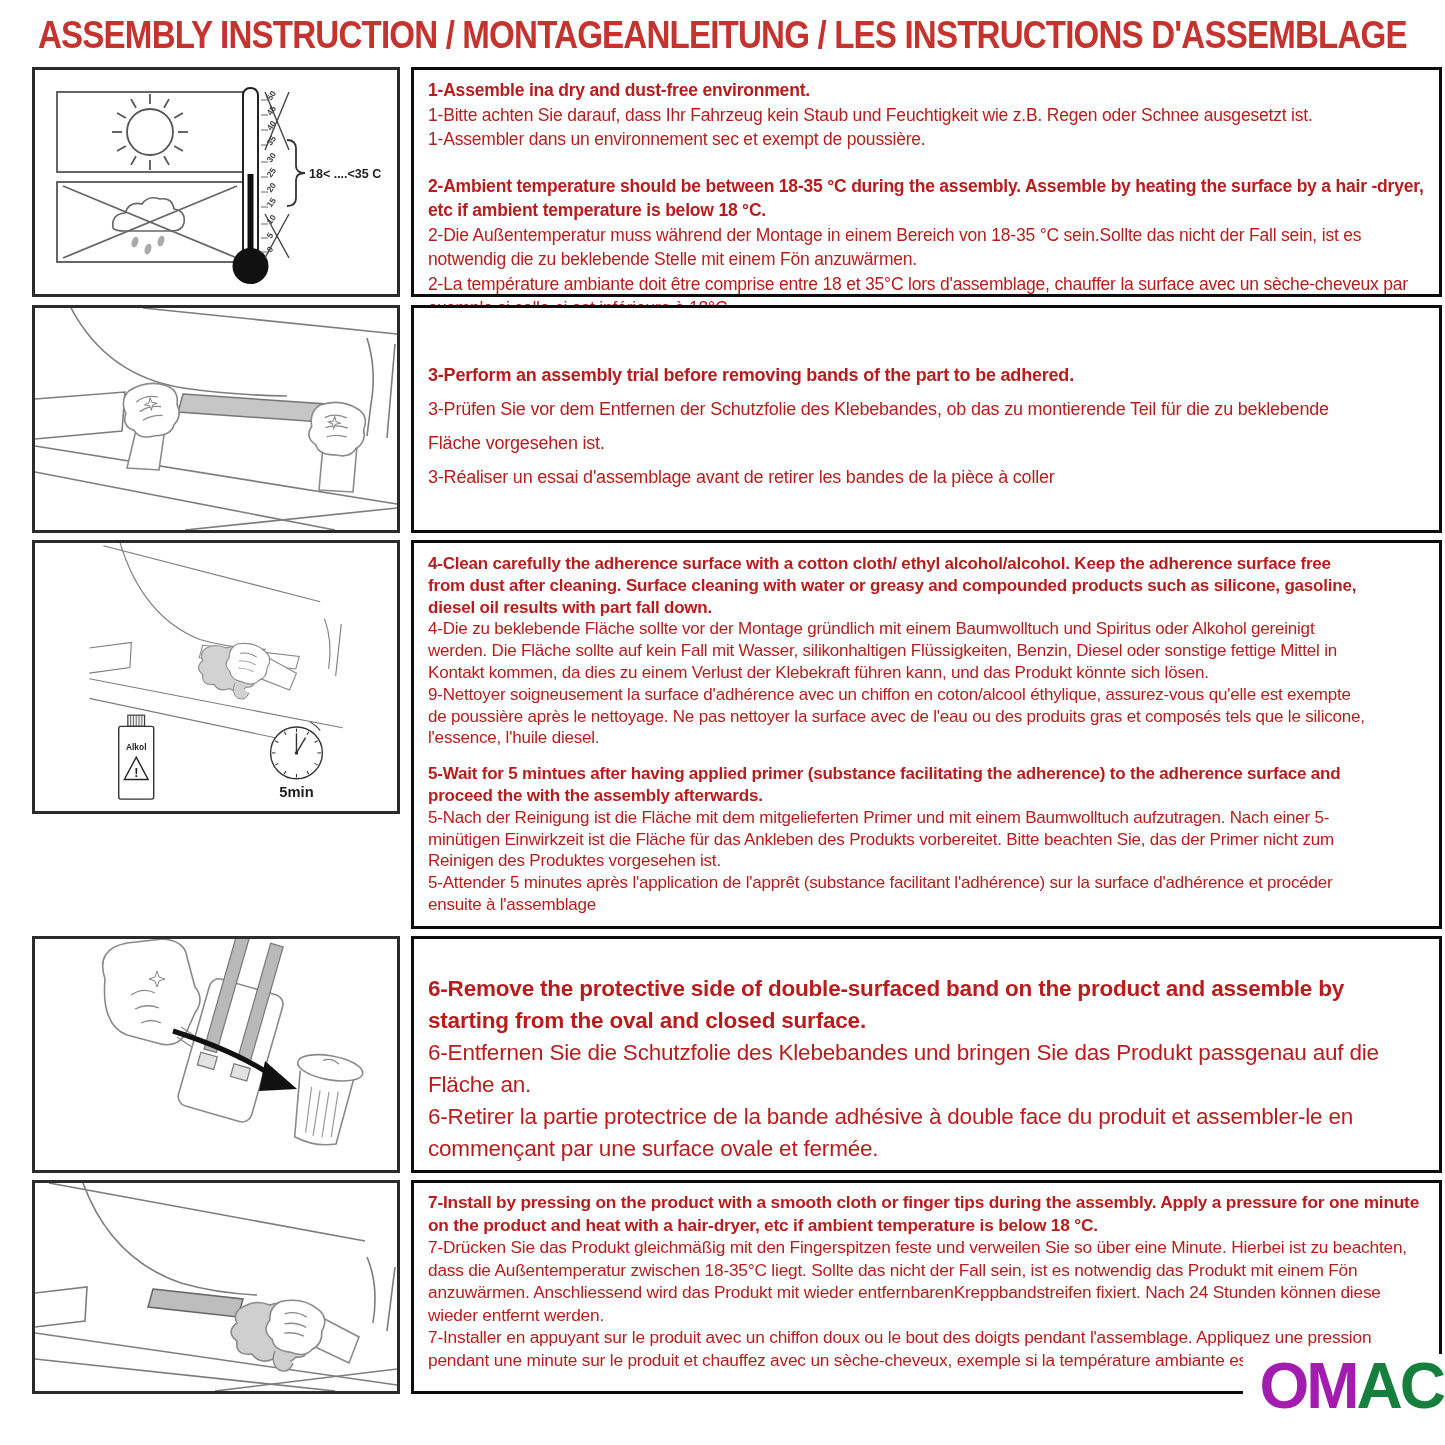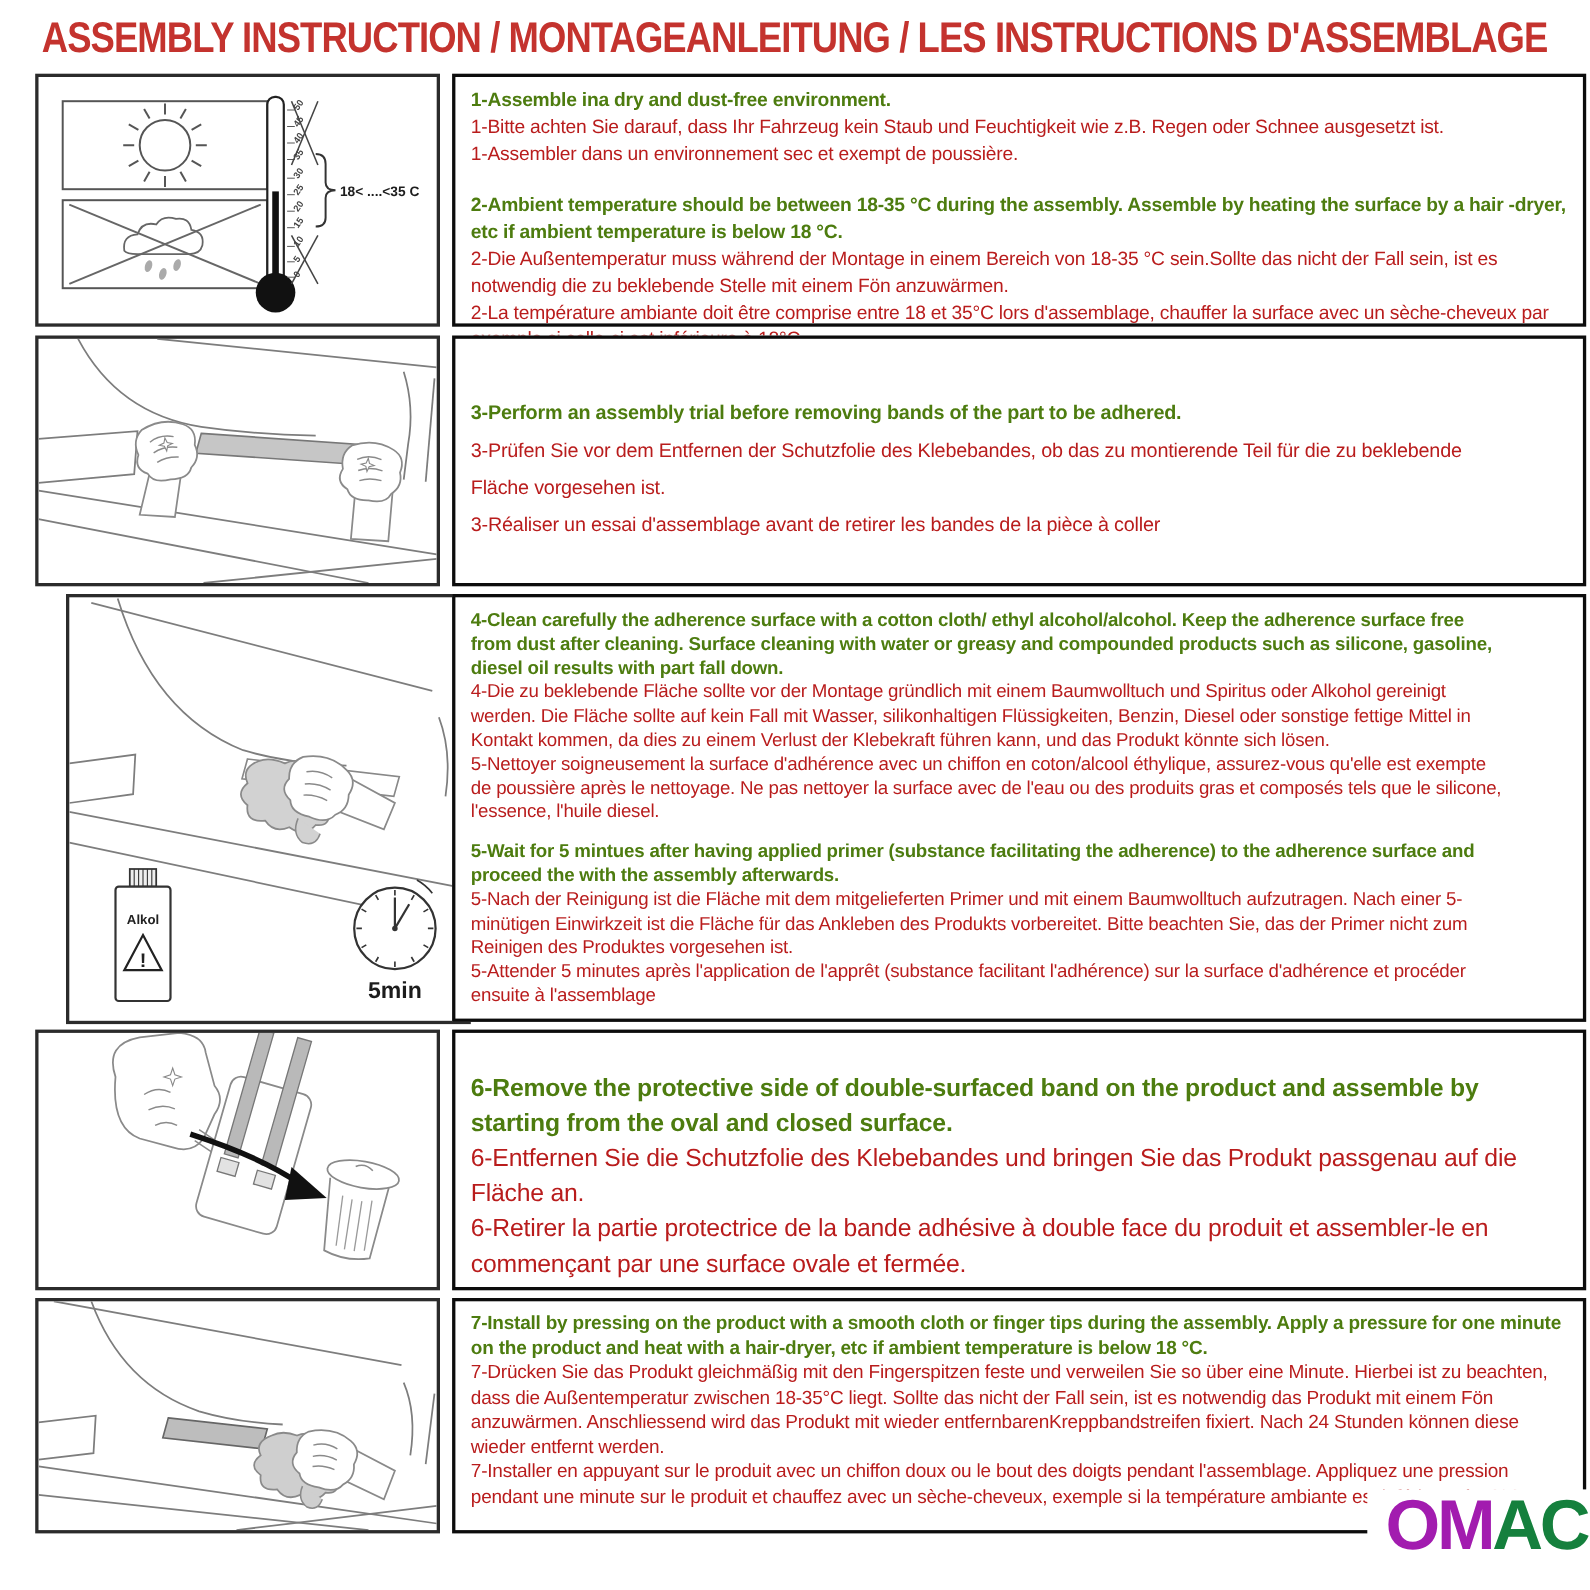--- a/index.html
+++ b/index.html
@@ -5,21 +5,21 @@
   html,body{margin:0;padding:0;background:#fff;}
   .page{position:relative;width:1445px;height:1445px;background:#fff;overflow:hidden;
         font-family:"Liberation Sans","DejaVu Sans",sans-serif;}
   .title{position:absolute;left:38px;top:13px;font-size:39px;font-weight:800;color:#c4332e;
          letter-spacing:-1px;white-space:nowrap;transform:scaleX(0.85);transform-origin:0 50%;}
   .row{position:absolute;left:0;width:1445px;}
   .illus{position:absolute;left:32px;top:0;width:368px;border:3px solid #2b2b2b;background:#fff;box-sizing:border-box;}
   .illus svg{display:block;width:100%;height:100%;}
   .txt{position:absolute;left:411px;top:0;width:1031px;border:3px solid #0c0c0c;background:#fff;box-sizing:border-box;}
   .txt p{margin:0;color:#b91c1c;letter-spacing:-0.2px;}
-  .txt p.b{font-weight:bold;color:#4d7c0f;}
+  .txt p.b{font-weight:bold;color:#b91c1c;}
   .r1{font-size:17.5px;line-height:24.5px;padding:8px 14px 0 14px;}
   .r2{font-size:18px;line-height:34px;padding:50px 14px 16px 14px;}
   .r2 p{max-width:952px;}
   .r3{font-size:17px;line-height:21.8px;padding:10px 14px 0 14px;}
   .r3 p{max-width:940px;}
   .r4{font-size:22.5px;line-height:32px;padding:34px 14px 0 14px;}
   .r4 p{max-width:975px;}
   .r5{font-size:17.3px;line-height:22.5px;padding:8px 14px 0 14px;}
   .gap14{height:14px;}
   .gap25{height:22px;}
@@ -159,21 +159,21 @@
       </svg>
     </div>
     <div class="txt r2" style="height:228px;">
       <p class="b">3-Perform an assembly trial before removing bands of the part to be adhered.</p>
       <p>3-Prüfen Sie vor dem Entfernen der Schutzfolie des Klebebandes, ob das zu montierende Teil für die zu beklebende Fläche vorgesehen ist.</p>
       <p>3-Réaliser un essai d'assemblage avant de retirer les bandes de la pièce à coller</p>
     </div>
   </div>
 
   <div class="row" style="top:540px;height:389px;">
-    <div class="illus" style="height:391px;margin-left:28px;">
+    <div class="illus" style="height:274px;">
       <svg viewBox="0 0 362 383">
         <path class="ln" d="M 44,0 Q 76,105 158,138 Q 198,150 252,152"></path>
         <path class="ln" d="M 20,4 L 330,84"></path>
         <path class="ln" d="M 336,108 Q 348,140 342,180"></path>
         <path class="ln" d="M 360,116 L 352,190"></path>
         <polygon points="162,146 300,162 295,180 157,164" fill="#fff" stroke="#888" stroke-width="1.5"></polygon>
         <path class="ln" d="M 0,150 L 60,142 L 58,178 L 0,186"></path>
         <path class="ln" d="M 0,194 L 362,264"></path>
         <path class="ln" d="M 0,222 L 330,292"></path>
         <g>
@@ -219,21 +219,21 @@
           <line x1="0" y1="0" x2="13" y2="-22" stroke="#333" stroke-width="2"></line>
           <circle r="2.5" fill="#333"></circle>
           <path d="M 20,-44 A 46 46 0 0 1 34,-32" fill="none" stroke="#333" stroke-width="1.5"></path>
           <text x="0" y="63" font-size="21" font-weight="bold" fill="#1c1c1c" text-anchor="middle">5min</text>
         </g>
       </svg>
     </div>
     <div class="txt r3" style="height:389px;">
       <p class="b">4-Clean carefully the adherence surface with a cotton cloth/ ethyl alcohol/alcohol. Keep the adherence surface free from dust after cleaning. Surface cleaning with water or greasy and compounded products such as silicone, gasoline, diesel oil results with part fall down.</p>
       <p>4-Die zu beklebende Fläche sollte vor der Montage gründlich mit einem Baumwolltuch und Spiritus oder Alkohol gereinigt werden. Die Fläche sollte auf kein Fall mit Wasser, silikonhaltigen Flüssigkeiten, Benzin, Diesel oder sonstige fettige Mittel in Kontakt kommen, da dies zu einem Verlust der Klebekraft führen kann, und das Produkt könnte sich lösen.</p>
-      <p>5-Nettoyer soigneusement la surface d'adhérence avec un chiffon en coton/alcool éthylique, assurez-vous qu'elle est exempte de poussière après le nettoyage. Ne pas nettoyer la surface avec de l'eau ou des produits gras et composés tels que le silicone, l'essence, l'huile diesel.</p>
+      <p>9-Nettoyer soigneusement la surface d'adhérence avec un chiffon en coton/alcool éthylique, assurez-vous qu'elle est exempte de poussière après le nettoyage. Ne pas nettoyer la surface avec de l'eau ou des produits gras et composés tels que le silicone, l'essence, l'huile diesel.</p>
       <div class="gap14"></div>
       <p class="b">5-Wait for 5 mintues after having applied primer (substance facilitating the adherence) to the adherence surface and proceed the with the assembly afterwards.</p>
       <p>5-Nach der Reinigung ist die Fläche mit dem mitgelieferten Primer und mit einem Baumwolltuch aufzutragen. Nach einer 5-minütigen Einwirkzeit ist die Fläche für das Ankleben des Produkts vorbereitet. Bitte beachten Sie, das der Primer nicht zum Reinigen des Produktes vorgesehen ist.</p>
       <p>5-Attender 5 minutes après l'application de l'apprêt (substance facilitant l'adhérence) sur la surface d'adhérence et procéder ensuite à l'assemblage</p>
     </div>
   </div>
 
   <div class="row" style="top:936px;height:237px;border-radius:26px;">
     <div class="illus" style="height:237px;">
       <svg viewBox="0 0 362 231">

